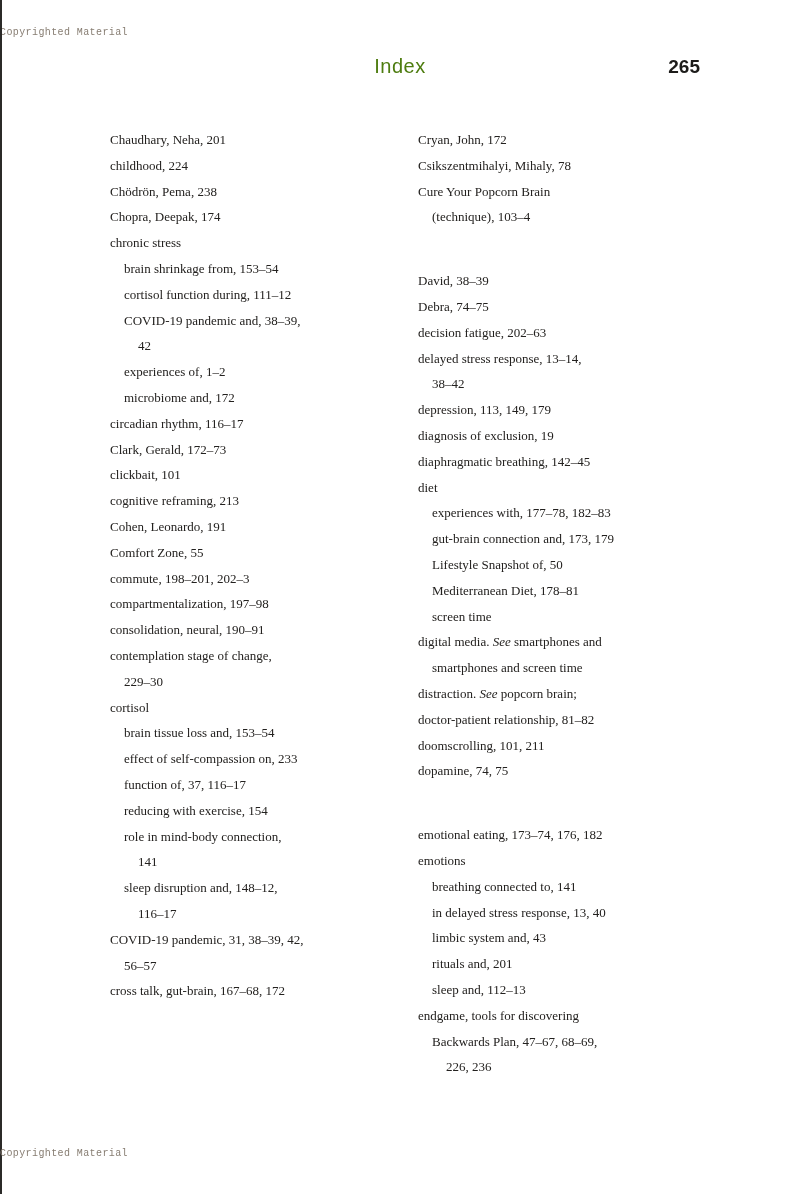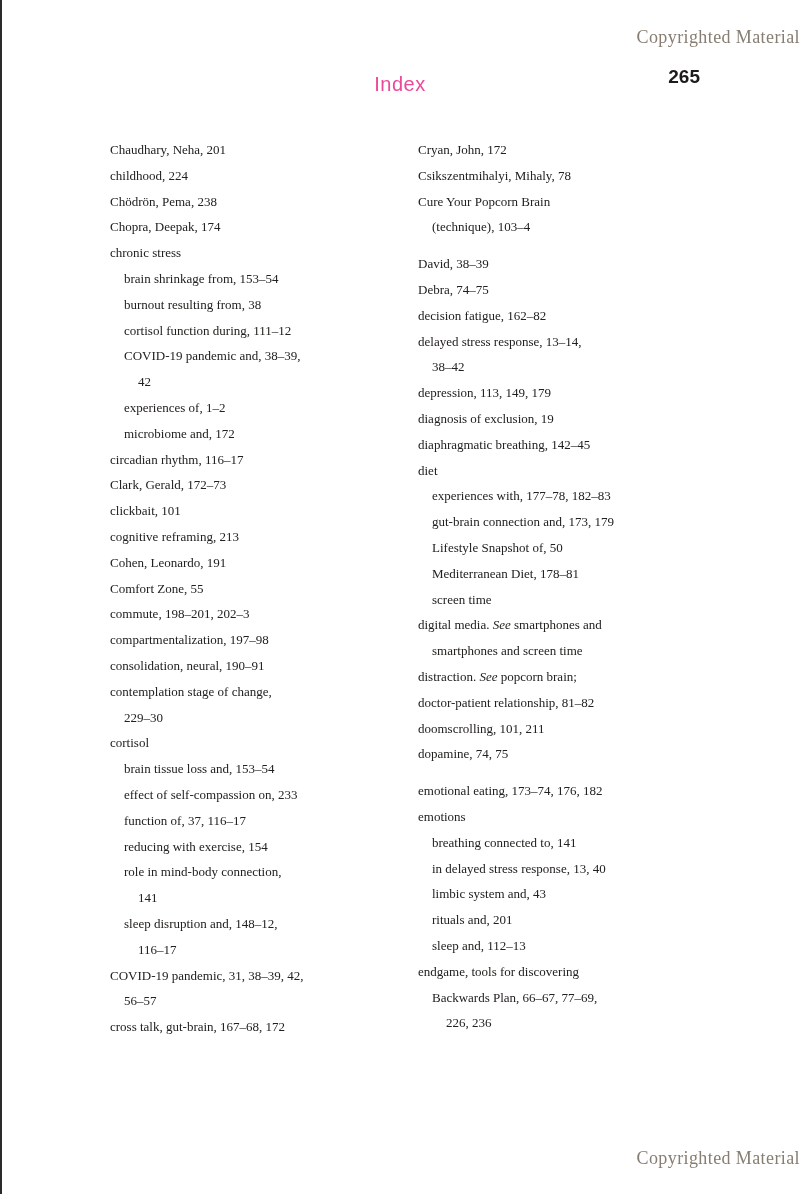--- a/index.html
+++ b/index.html
@@ -12,42 +12,41 @@
     color: #23211f;
     overflow: hidden;
   }
   .page-edge {
     position: absolute;
     left: 0; top: 0;
     width: 2px; height: 100%;
     background: #2b2a28;
   }
   .notice {
-    text-align: right;
-    font-family: Liberation Serif, serif;
-    font-size: 18px;
+    text-align: left;
+    font-family: Liberation Mono, monospace;
+    font-size: 10px;
     letter-spacing: 0.4px;
     color: #877d72;
   }
   .top-notice { padding-top: 27px; }
   .bottom-notice { position: absolute; left: 0; right: 0; top: 1148px; }
   .header-row {
     position: relative;
     margin-top: 17px;
     height: 26px;
     text-align: center;
     font-family: "Liberation Sans", sans-serif;
   }
   .page-title {
     display: inline-block;
     font-size: 20px;
     letter-spacing: 0.5px;
-    color: #ec4899;
+    color: #4d7c0f;
     font-weight: 500;
-    margin-top: 8px;
   }
   .page-number {
     position: absolute;
     right: 100px;
     top: 1px;
     font-size: 19px;
     font-weight: 600;
     color: #1d1c1a;
     text-align: right;
   }
@@ -58,21 +57,21 @@
   .col {
     width: 290px;
     font-size: 13px;
     line-height: 25.8px;
   }
   .col + .col { margin-left: 18px; }
   .line { white-space: nowrap; }
   .in0 { padding-left: 0; }
   .in1 { padding-left: 14px; }
   .in2 { padding-left: 28px; }
-  .gap { margin-top: 11px; }
+  .gap { margin-top: 38px; }
   .it { font-style: italic; }
 </style>
 </head>
 <body>
 
 <div class="page-edge"></div>
 
 <div class="notice top-notice">Copyrighted Material</div>
 
 <div class="header-row">
@@ -81,21 +80,20 @@
 </div>
 
 <div class="columns">
   <div class="col">
       <div class="line in0"><span>Chaudhary, Neha, 201</span></div>
       <div class="line in0"><span>childhood, 224</span></div>
       <div class="line in0"><span>Chödrön, Pema, 238</span></div>
       <div class="line in0"><span>Chopra, Deepak, 174</span></div>
       <div class="line in0"><span>chronic stress</span></div>
       <div class="line in1"><span>brain shrinkage from, 153–54</span></div>
-      <div class="line in1"><span>burnout resulting from, 38</span></div>
       <div class="line in1"><span>cortisol function during, 111–12</span></div>
       <div class="line in1"><span>COVID-19 pandemic and, 38–39,</span></div>
       <div class="line in2"><span>42</span></div>
       <div class="line in1"><span>experiences of, 1–2</span></div>
       <div class="line in1"><span>microbiome and, 172</span></div>
       <div class="line in0"><span>circadian rhythm, 116–17</span></div>
       <div class="line in0"><span>Clark, Gerald, 172–73</span></div>
       <div class="line in0"><span>clickbait, 101</span></div>
       <div class="line in0"><span>cognitive reframing, 213</span></div>
       <div class="line in0"><span>Cohen, Leonardo, 191</span></div>
@@ -118,21 +116,21 @@
       <div class="line in1"><span>56–57</span></div>
       <div class="line in0"><span>cross talk, gut-brain, 167–68, 172</span></div>
     </div>
   <div class="col">
       <div class="line in0"><span>Cryan, John, 172</span></div>
       <div class="line in0"><span>Csikszentmihalyi, Mihaly, 78</span></div>
       <div class="line in0"><span>Cure Your Popcorn Brain</span></div>
       <div class="line in1"><span>(technique), 103–4</span></div>
       <div class="line in0 gap"><span>David, 38–39</span></div>
       <div class="line in0"><span>Debra, 74–75</span></div>
-      <div class="line in0"><span>decision fatigue, 162–82</span></div>
+      <div class="line in0"><span>decision fatigue, 202–63</span></div>
       <div class="line in0"><span>delayed stress response, 13–14,</span></div>
       <div class="line in1"><span>38–42</span></div>
       <div class="line in0"><span>depression, 113, 149, 179</span></div>
       <div class="line in0"><span>diagnosis of exclusion, 19</span></div>
       <div class="line in0"><span>diaphragmatic breathing, 142–45</span></div>
       <div class="line in0"><span>diet</span></div>
       <div class="line in1"><span>experiences with, 177–78, 182–83</span></div>
       <div class="line in1"><span>gut-brain connection and, 173, 179</span></div>
       <div class="line in1"><span>Lifestyle Snapshot of, 50</span></div>
       <div class="line in1"><span>Mediterranean Diet, 178–81</span></div>
@@ -144,18 +142,18 @@
       <div class="line in0"><span>doomscrolling, 101, 211</span></div>
       <div class="line in0"><span>dopamine, 74, 75</span></div>
       <div class="line in0 gap"><span>emotional eating, 173–74, 176, 182</span></div>
       <div class="line in0"><span>emotions</span></div>
       <div class="line in1"><span>breathing connected to, 141</span></div>
       <div class="line in1"><span>in delayed stress response, 13, 40</span></div>
       <div class="line in1"><span>limbic system and, 43</span></div>
       <div class="line in1"><span>rituals and, 201</span></div>
       <div class="line in1"><span>sleep and, 112–13</span></div>
       <div class="line in0"><span>endgame, tools for discovering</span></div>
-      <div class="line in1"><span>Backwards Plan, 66–67, 77–69,</span></div>
+      <div class="line in1"><span>Backwards Plan, 47–67, 68–69,</span></div>
       <div class="line in2"><span>226, 236</span></div>
     </div>
 </div>
 
 <div class="notice bottom-notice">Copyrighted Material</div>
 
 </body></html>

